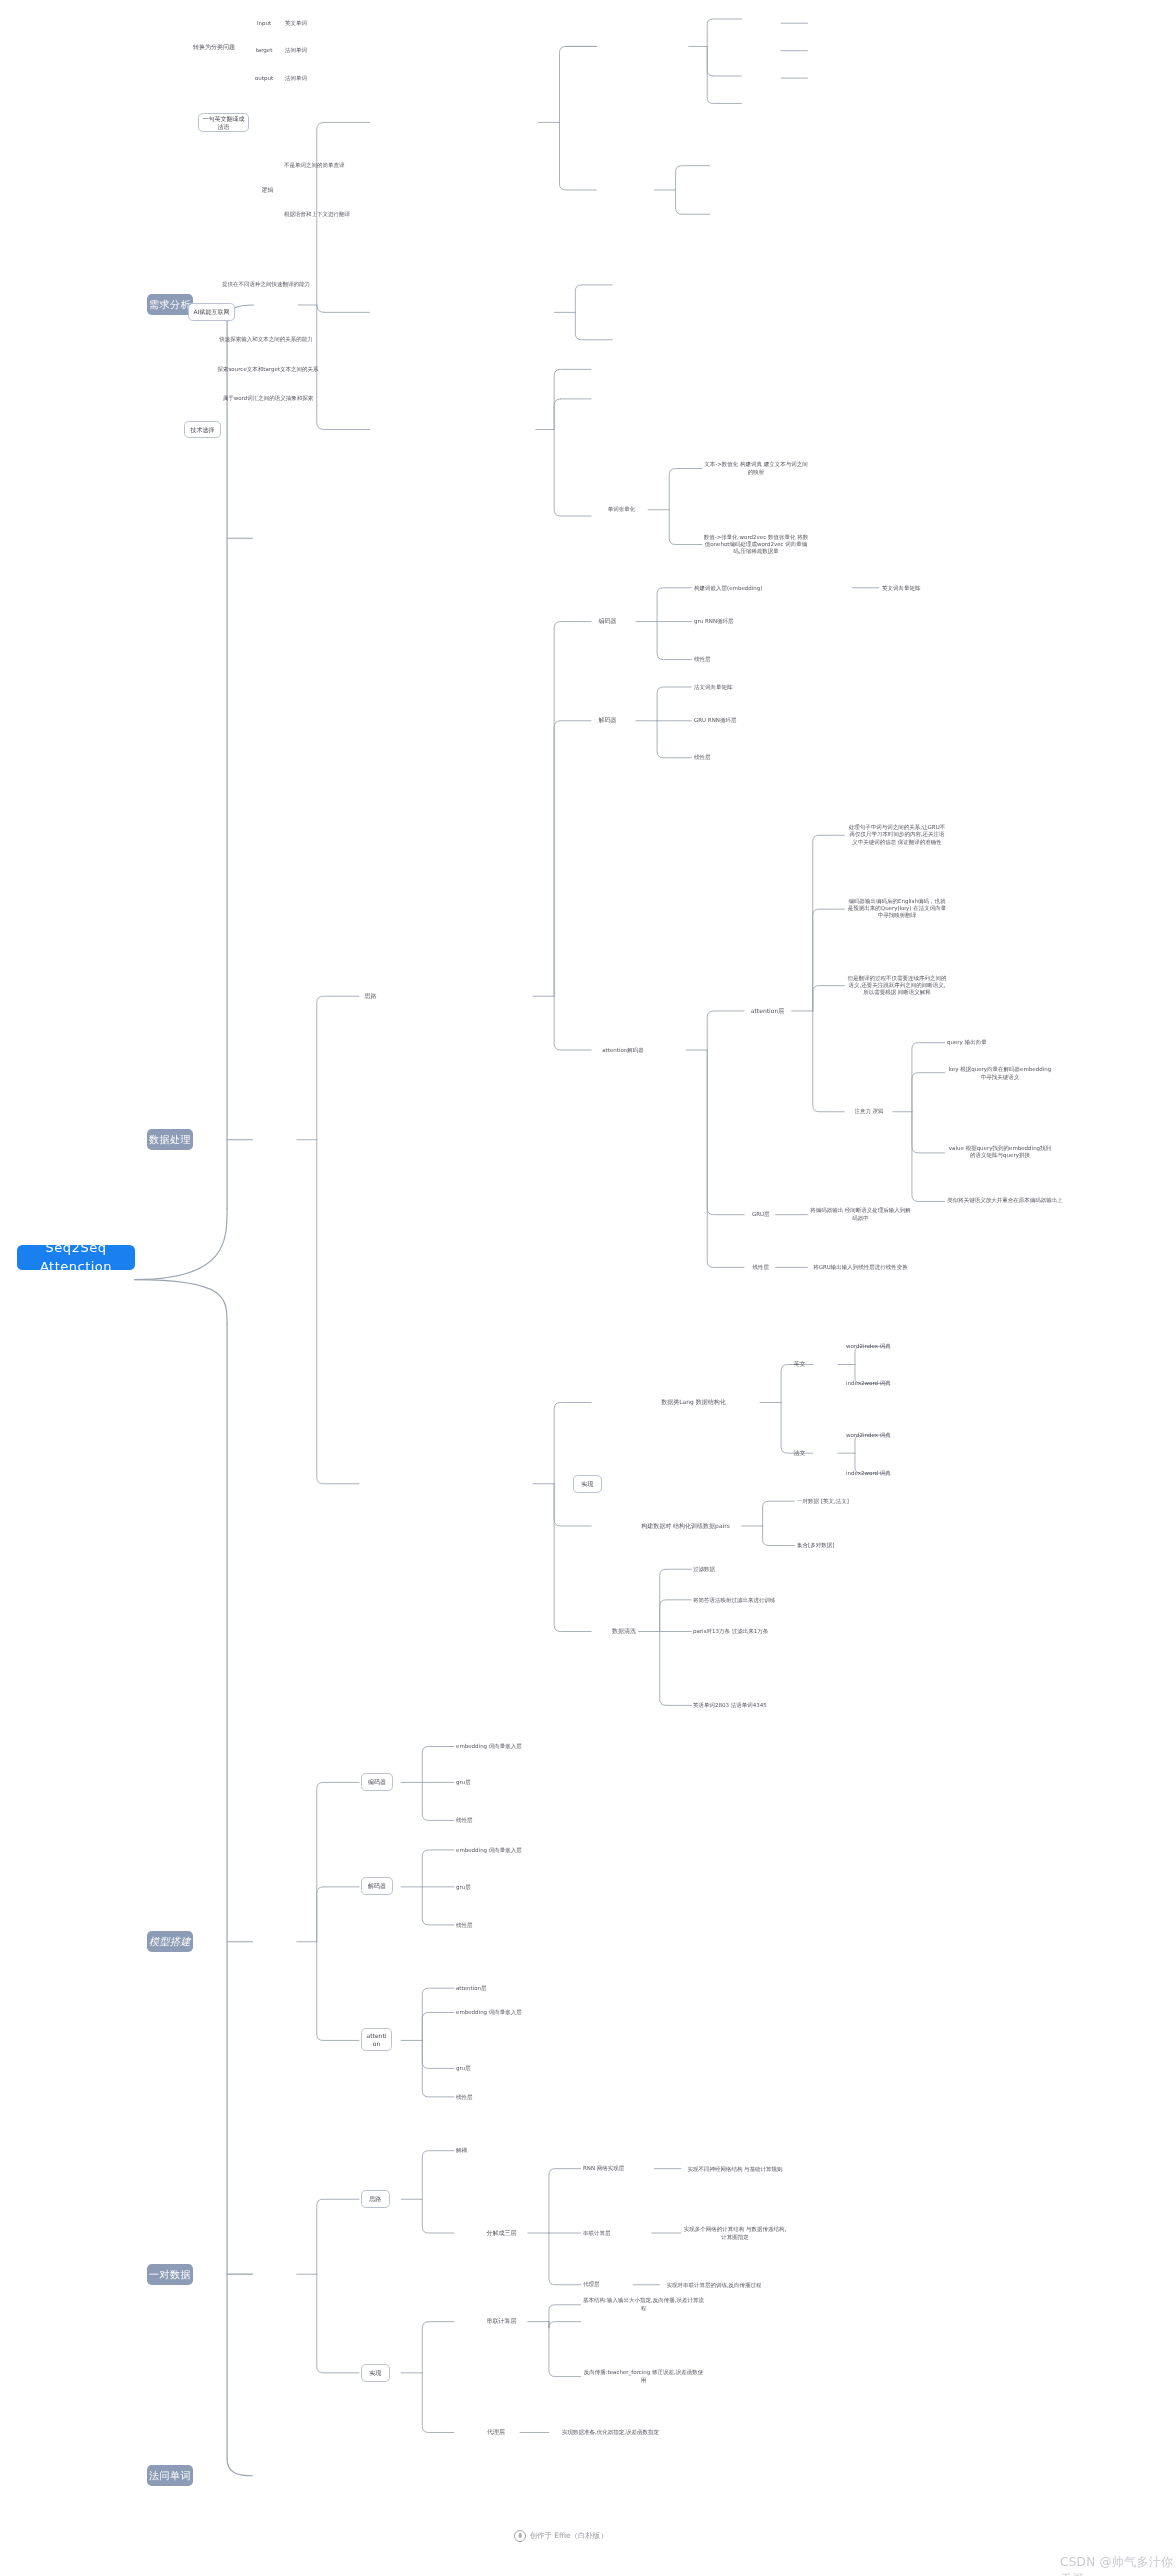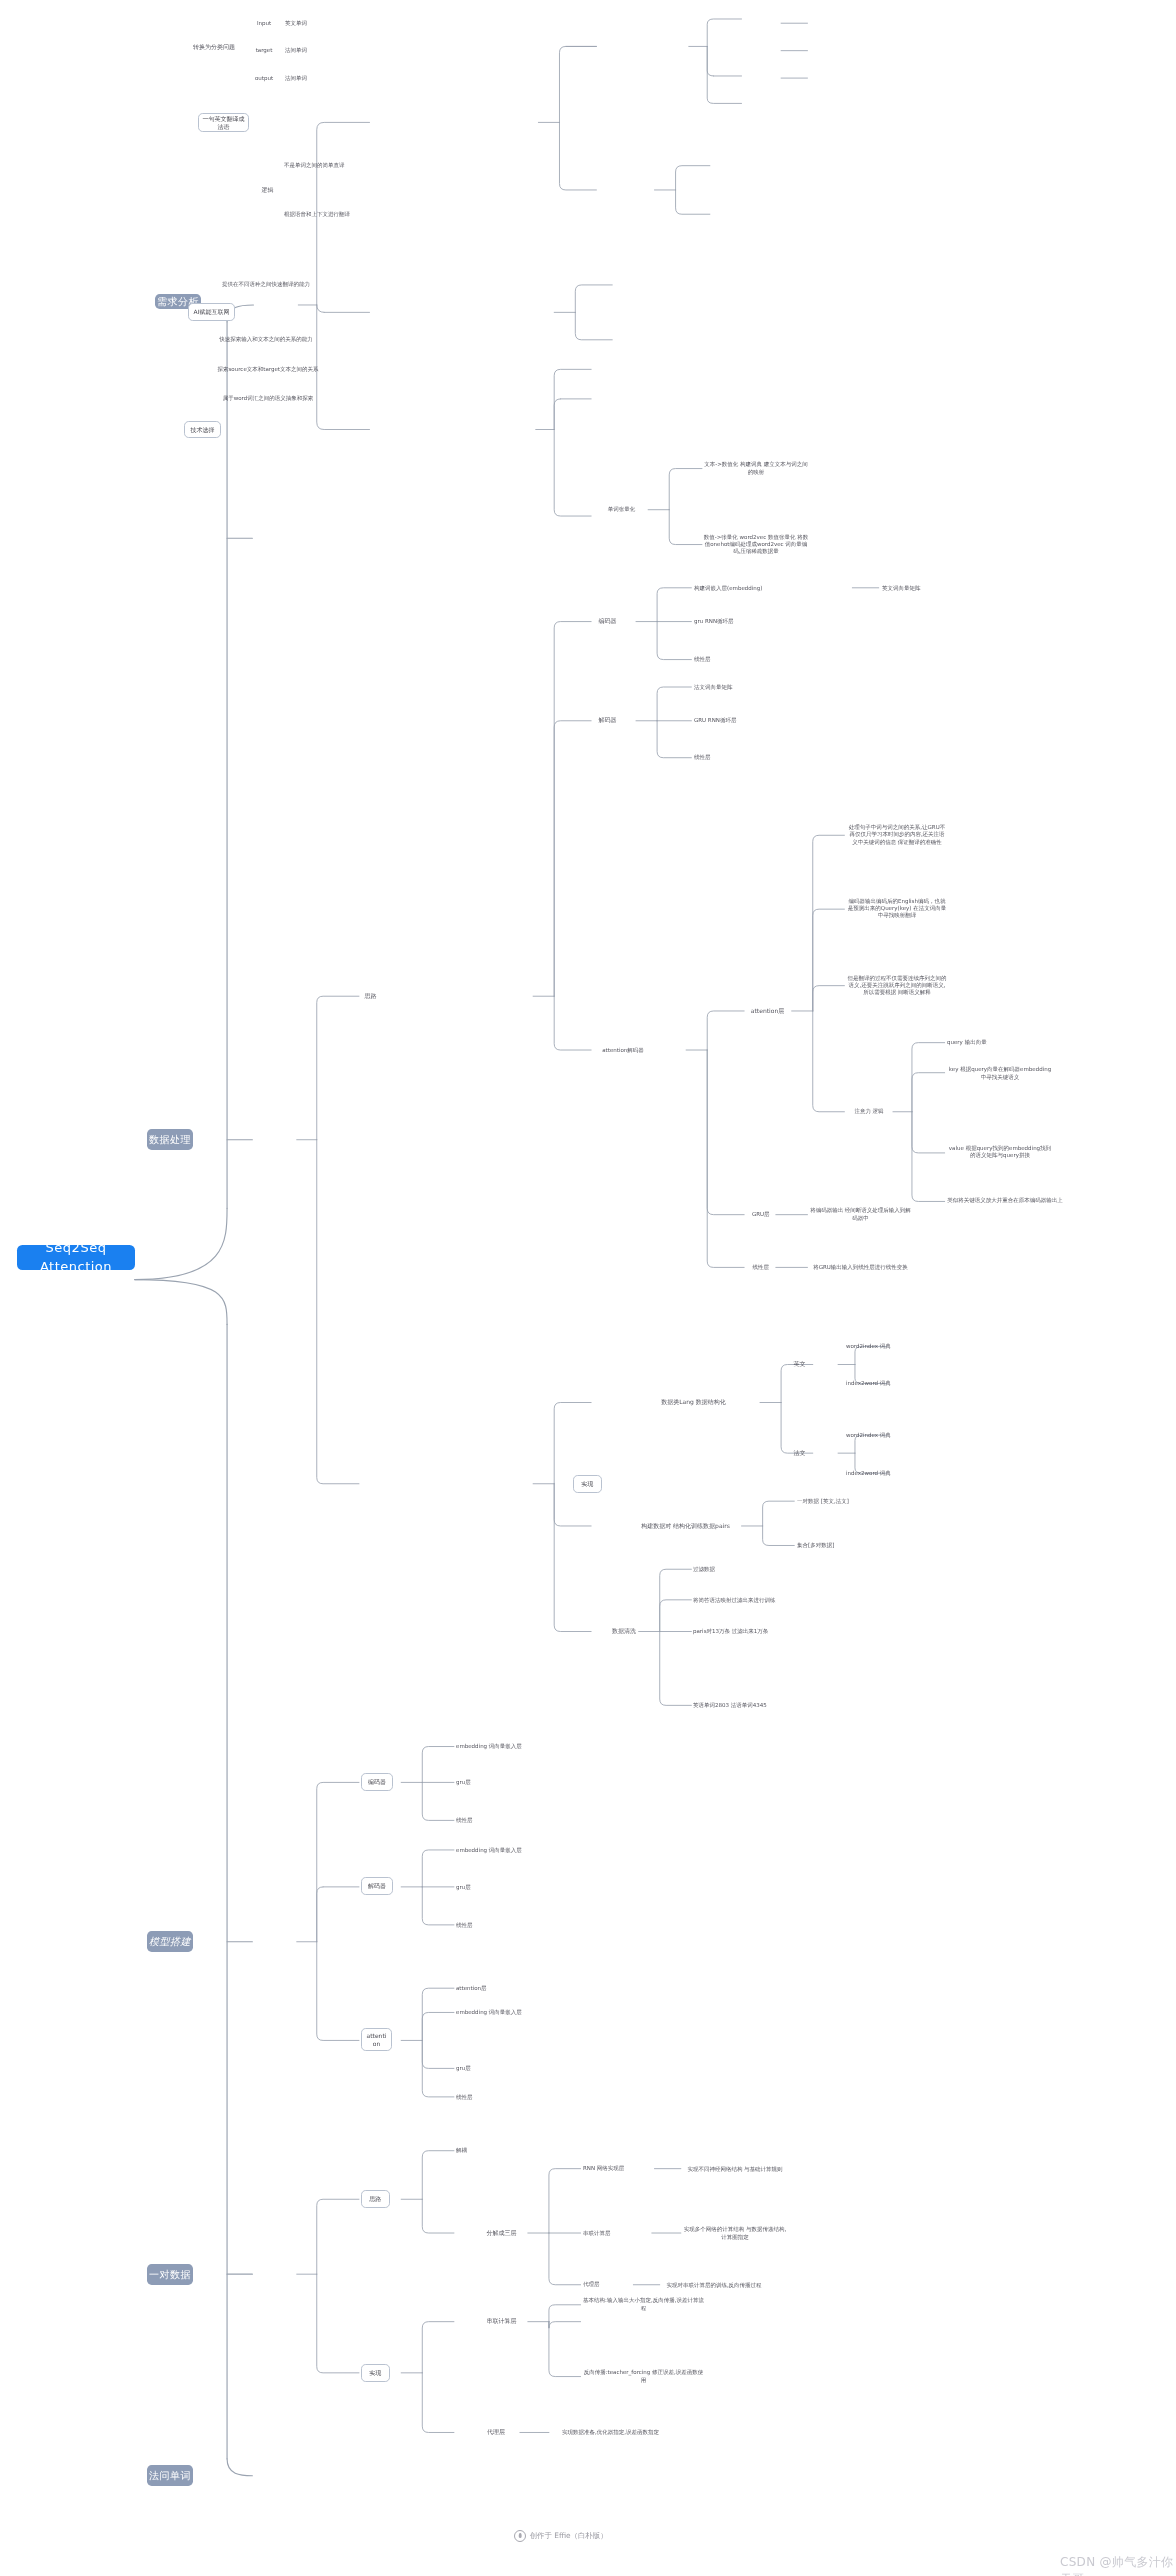--- a/index.html
+++ b/index.html
@@ -232,21 +232,21 @@
       <path d="M1040 4400 L1040 4492 Q1040 4504 1052 4504 L1100 4504"></path>
       <path d="M985 4610 L1040 4610"></path>
     </g>
   </svg>
 
   <div class="node root" style="left:17px;top:1245px;width:118px;height:25px;">
     <span style="white-space:pre-line">深度学习 Seq2Seq Attenction
 英译法</span>
   </div>
 
-  <div class="node l1" style="left:155px;top:294px;width:46px;height:15px;">
+  <div class="node l1" style="left:147px;top:294px;width:46px;height:21px;">
     <span>需求分析</span>
   </div>
 
   <div class="node l2" style="left:198px;top:113px;width:51px;height:19px;">
     <span style="font-size:6px">一句英文翻译成法语</span>
   </div>
 
   <div class="node t s11" style="left:185px;top:37px;width:58px;height:19px;top:37px;">
     <span>转换为分类问题</span>
   </div>

